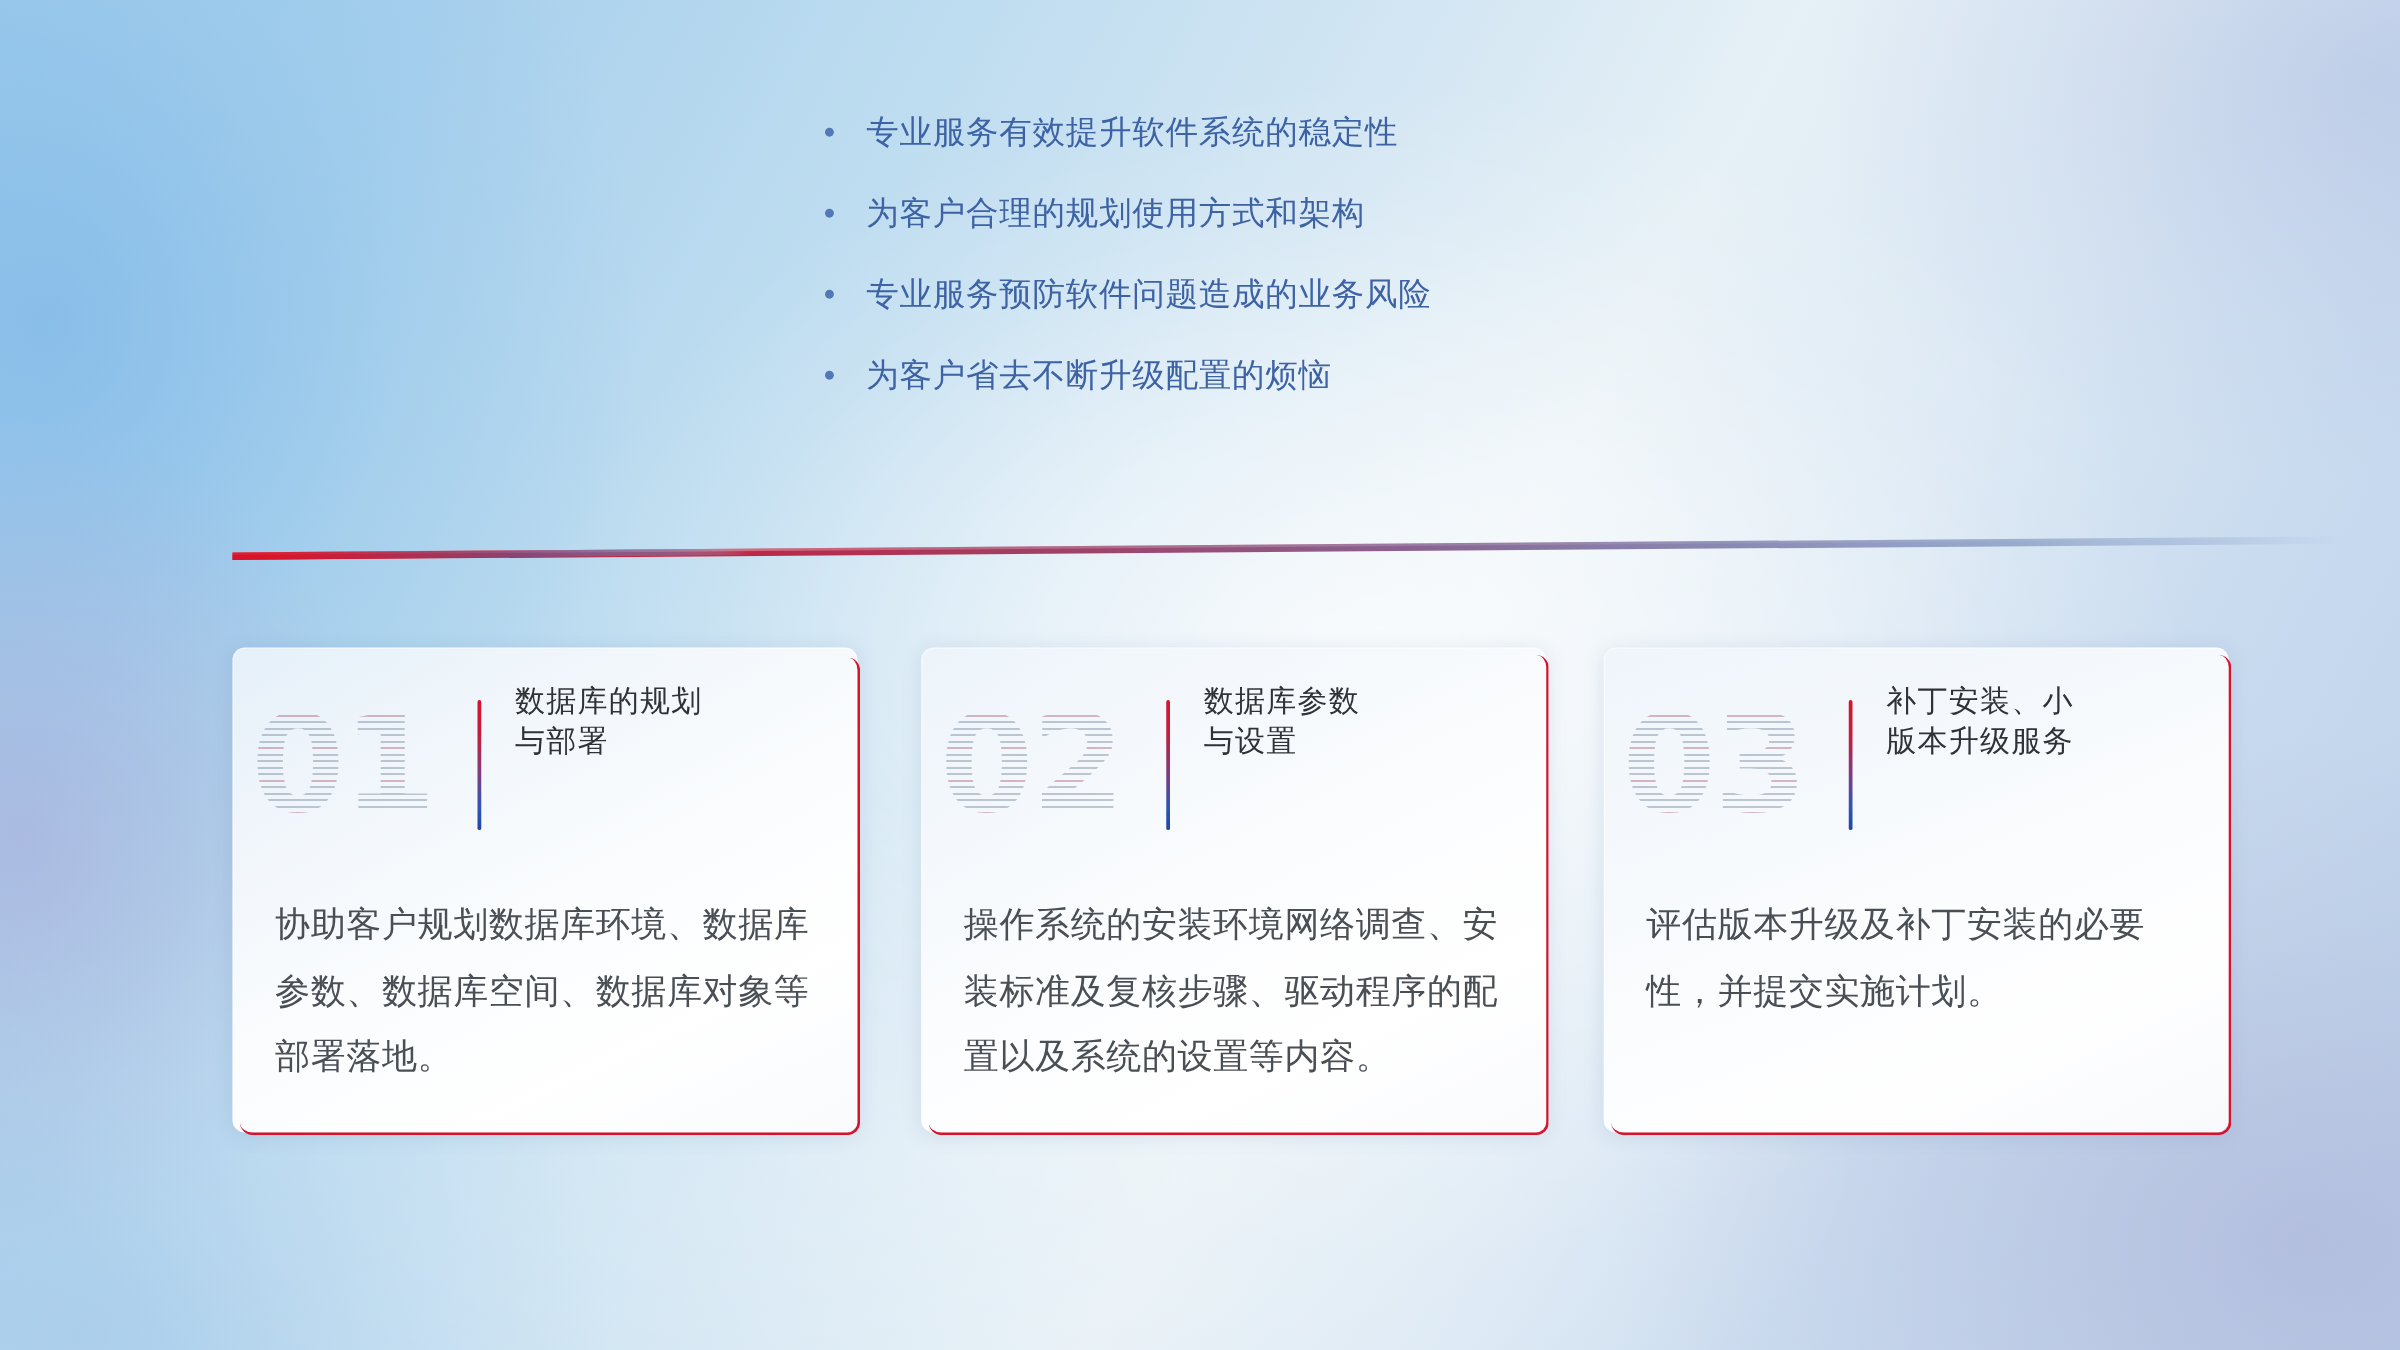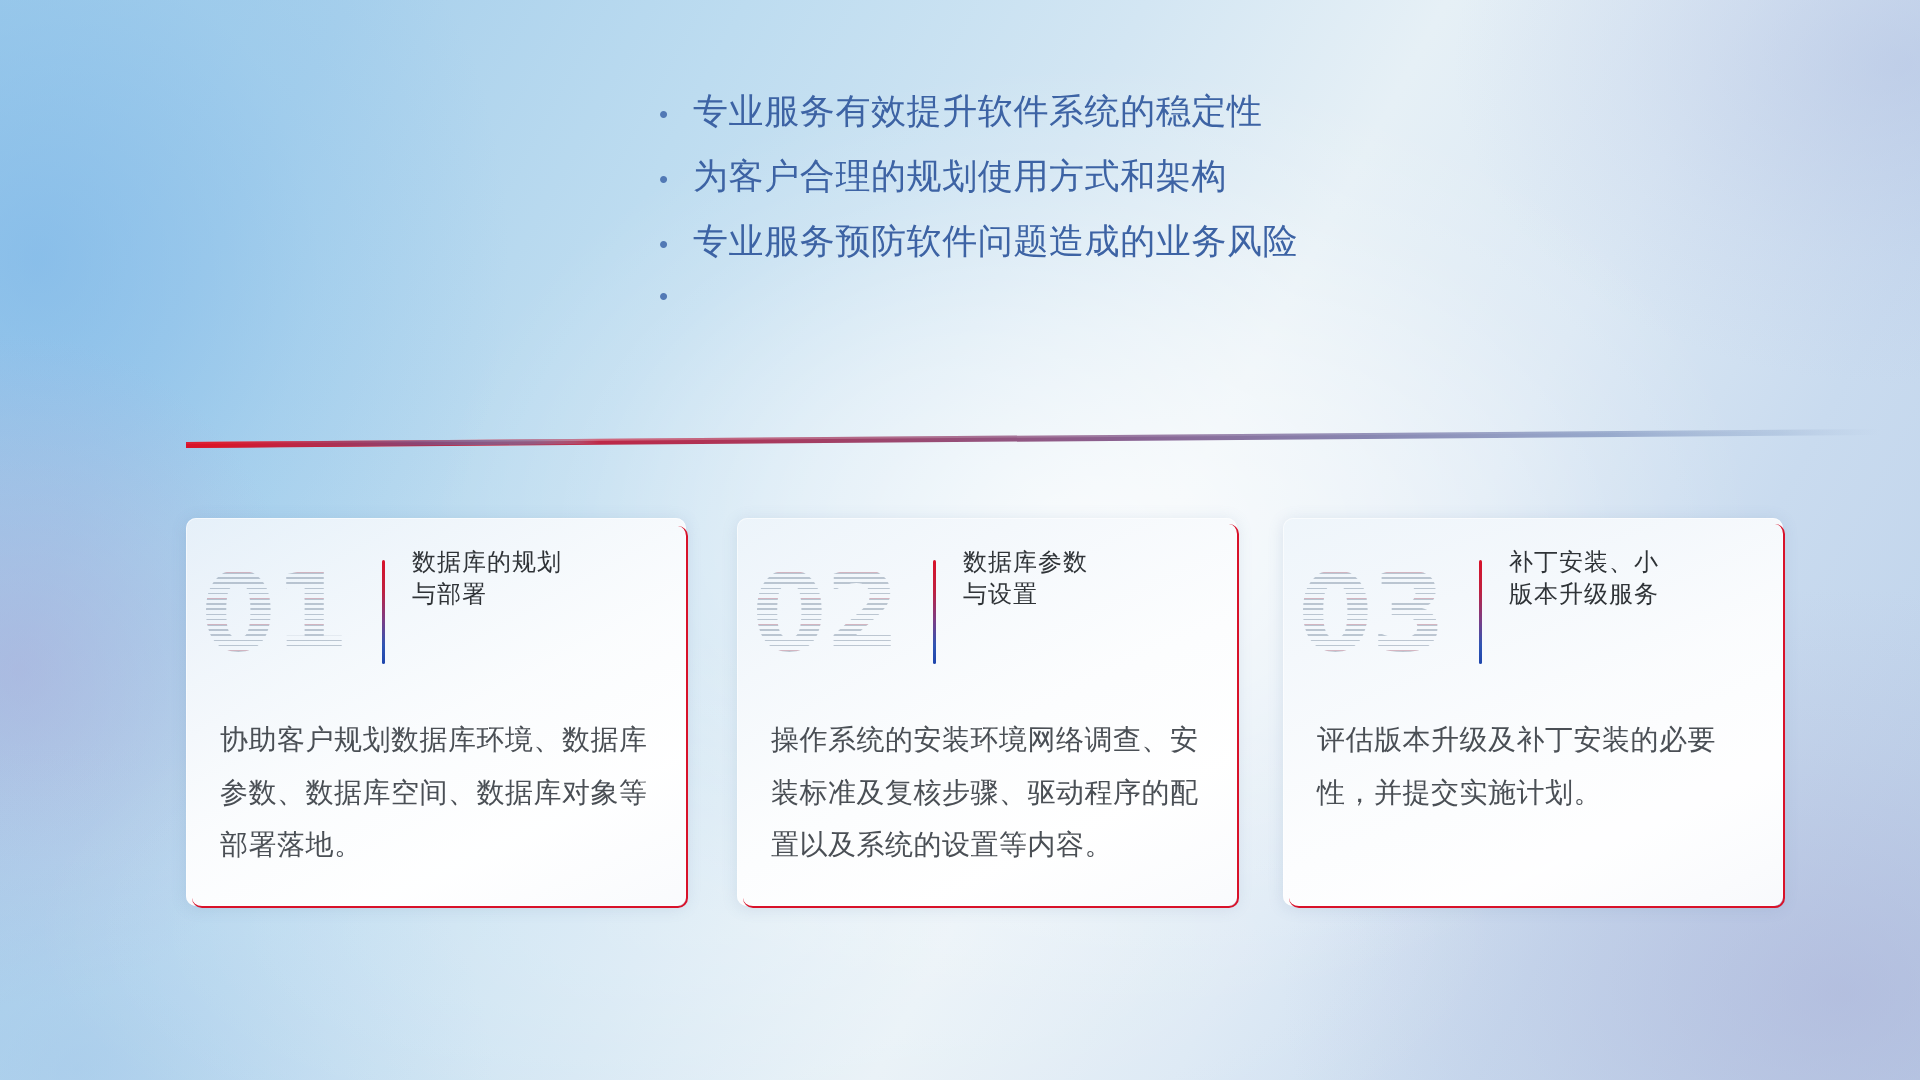--- a/index.html
+++ b/index.html
@@ -72,21 +72,21 @@
     position:absolute;left:655px;top:88px;width:820px;
   }
   .bullet-row{
     display:flex;align-items:baseline;height:65px;
   }
   .bullet-dot{
     width:34px;flex:0 0 34px;color:#5279b5;font-size:26px;line-height:1;
     text-align:left;padding-left:4px;
   }
   .bullet-text{
-    font-size:35px;color:#3d63a4;letter-spacing:.6px;
+    font-size:26px;color:#3d63a4;letter-spacing:.6px;
     font-family:Liberation Sans, sans-serif;
     white-space:nowrap;
   }
 
   
   .divider-wrap{position:absolute;left:0;top:404px;width:1920px;height:52px;}
 
   
   .cards{position:absolute;left:0;top:518px;width:1920px;height:420px;}
   .card{
@@ -193,20 +193,21 @@
     <span class="bullet-text">为客户合理的规划使用方式和架构</span>
   </div>
 
   <div class="bullet-row">
     <span class="bullet-dot">•</span>
     <span class="bullet-text">专业服务预防软件问题造成的业务风险</span>
   </div>
 
   <div class="bullet-row">
     <span class="bullet-dot">•</span>
+    <span class="bullet-text">为客户省去不断升级配置的烦恼</span>
   </div>
 
 </div>
 
 <div class="divider-wrap">
   <svg width="1920" height="52" viewBox="0 0 1920 52" xmlns="http://www.w3.org/2000/svg">
     <defs>
       <linearGradient id="wedgeGrad" x1="0" y1="0" x2="1" y2="0">
         <stop offset="0" stop-color="#d8122a" stop-opacity="1"></stop>
         <stop offset="0.07" stop-color="#da1527" stop-opacity="1"></stop>

